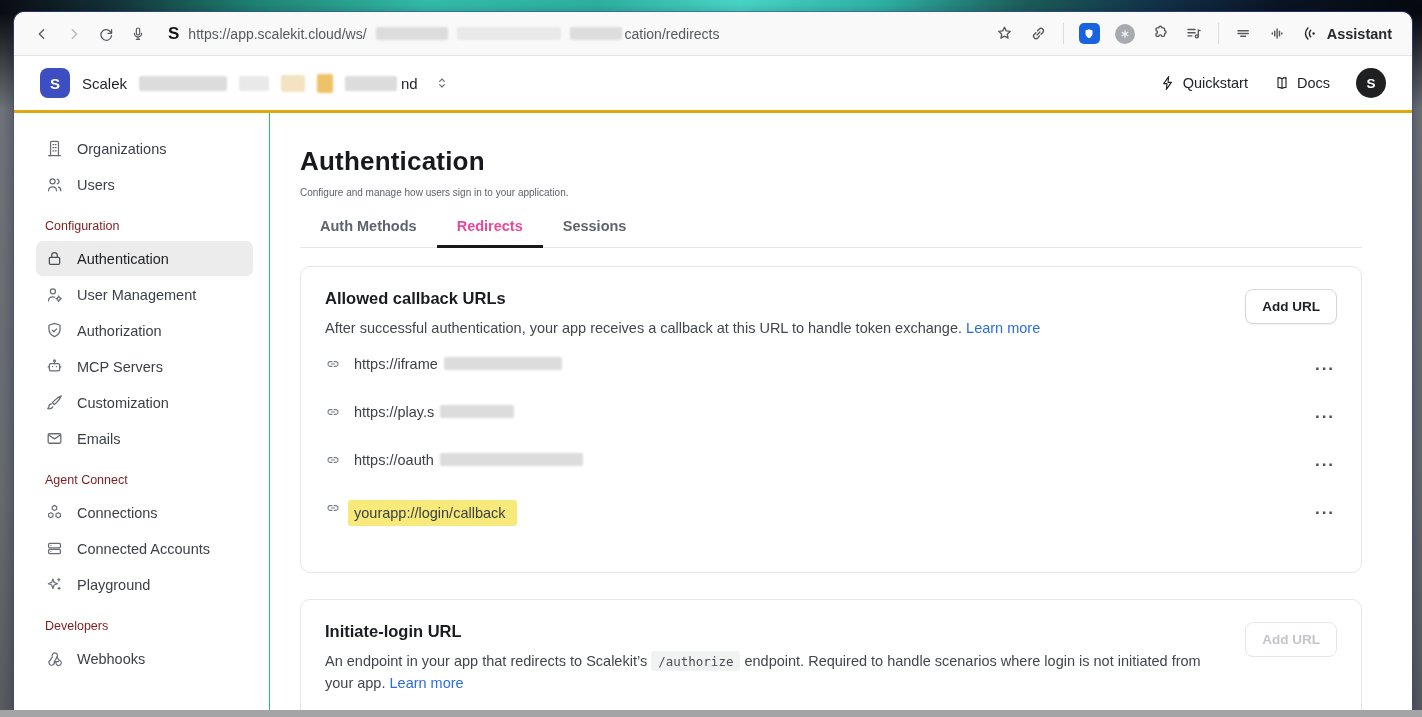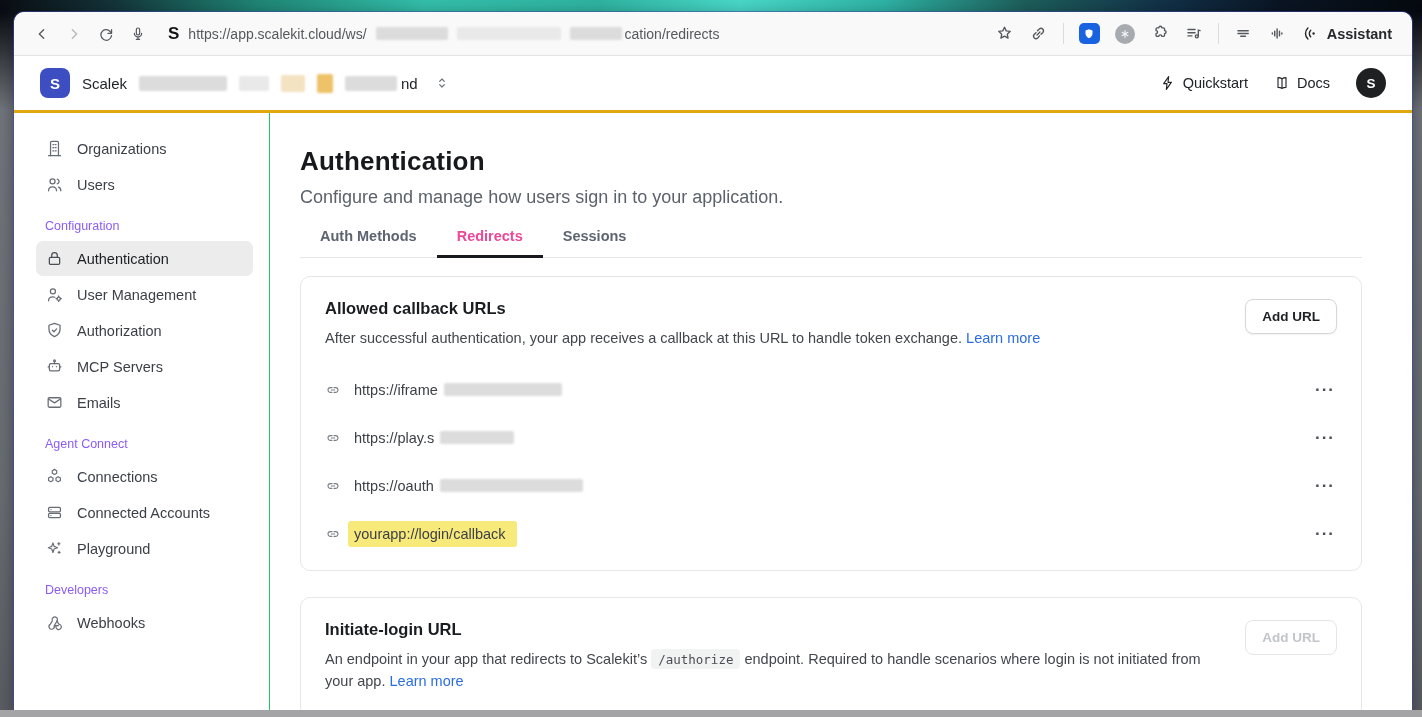--- a/index.html
+++ b/index.html
@@ -45,47 +45,47 @@
   .logo { width:30px; height:30px; border-radius:8px; background:#3c4ec2; color:#fff; font-weight:700; font-size:15px; display:flex; align-items:center; justify-content:center; }
   .ws-chevron { color:#6f747b; margin-left:4px; display:flex; }
   .appbar-right { display:flex; align-items:center; gap:26px; }
   .hdr-link { display:flex; align-items:center; gap:7px; font-size:14.5px; color:#212327; }
   .avatar { width:30px; height:30px; border-radius:50%; background:#1f2022; color:#fff; font-size:13.5px; font-weight:700; display:flex; align-items:center; justify-content:center; }
   .gold-line { height:3px; background:#e0a70e; flex:0 0 auto; }
 
   
   .frame-body { flex:1; display:flex; min-height:0; }
   .sidebar { width:256px; flex:0 0 auto; border-right:1px solid #22c55e; padding:18px 16px 0 22px; }
-  .group-label { font-size:12.5px; color:#8b5cf6; margin:17px 0 8px 9px; }
+  .group-label { font-size:12.5px; color:#7f1d1d; margin:17px 0 8px 9px; }
   .group-label:empty { display:none; margin:0; }
   .nav-item { display:flex; align-items:center; gap:13px; padding:8px 9px; border-radius:7px; font-size:14.5px; color:#3b3f46; margin-bottom:1px; }
   .nav-item .ic { color:#686d75; }
   .nav-item.active { background:#ececec; color:#1c1f24; }
   .nav-item.active .ic { color:#4a4e55; }
 
   .main { flex:1; padding:33px 50px 0 30px; overflow:hidden; min-width:0; }
   .page-title { font-size:26px; font-weight:700; color:#17191d; letter-spacing:.2px; }
-  .subtitle { font-size:18px; color:#5c626b; margin-top:10px; }
+  .subtitle { font-size:10px; color:#5c626b; margin-top:10px; }
 
   .tabs { display:flex; margin-top:20px; border-bottom:1px solid #e5e6e8; }
   .tab { padding:0 20px 13px; font-size:14.5px; font-weight:700; color:#5d6470; position:relative; }
   .tab.active { color:#ec4899; }
   .tab.active::after { content:""; position:absolute; left:0; right:0; bottom:-1px; height:3px; background:#17191d; }
 
-  .card { border:1px solid #e6e7e9; border-radius:10px; margin-top:18px; padding:22px 24px 12px; }
+  .card { border:1px solid #e6e7e9; border-radius:10px; margin-top:18px; padding:22px 24px 24px; }
   .card + .card { margin-top:26px; }
   .card-head { display:flex; justify-content:space-between; align-items:flex-start; gap:20px; }
   .card-title { font-size:16.5px; font-weight:700; color:#191c20; }
   .card-desc { font-size:14.5px; color:#42464d; margin-top:10px; line-height:1.5; max-width:905px; }
   .link { color:#2b6de0; text-decoration:none; }
   .btn { padding:9px 16px; border:1px solid #d6d7d9; border-radius:8px; background:#fff; font-family:inherit; font-size:13.5px; font-weight:700; color:#1d2025; box-shadow:0 1px 2px rgba(0,0,0,.06); white-space:nowrap; }
   .btn.disabled { color:#c2c5c9; border-color:#e5e6e8; box-shadow:none; }
 
   .url-list { margin-top:16px; }
-  .url-row { display:flex; align-items:center; height:48px; gap:13px; }
+  .url-row { display:flex; align-items:flex-start; height:48px; gap:13px; }
   .url-text { font-size:14.5px; color:#3c4047; display:flex; align-items:center; gap:6px; }
   .hl { background:#f8e97b; padding:5px 11px 5px 6px; border-radius:3px; margin-left:-6px; }
   .dots { margin-left:auto; color:#4a4d52; font-size:17px; font-weight:700; letter-spacing:1px; line-height:1; padding:4px 2px; }
 
   .code-chip { font-family:"DejaVu Sans Mono", monospace; font-size:12.5px; background:#f1f2f2; border-radius:4px; padding:2.5px 7px; color:#4b4f55; }
 
   .ic { width:19px; height:19px; flex:0 0 auto; }
   .ic16 { width:16px; height:16px; }
   .ic14 { width:14px; height:14px; }
 </style>
@@ -275,20 +275,27 @@
             <rect x="5.5" y="8.5" width="13" height="9" rx="2"></rect>
             <path d="M12 8.5V6"></path>
             <circle cx="12" cy="4.8" r="1.1"></circle>
             <path d="M5.5 12.5H4M20 12.5h-1.5"></path>
             <path d="M9.5 12.3h.01M14.5 12.3h.01"></path>
           </svg>
         <span>MCP Servers</span>
       </div>
       <div class="nav-item">
         <svg class="ic" viewBox="0 0 24 24" fill="none" stroke="currentColor" stroke-width="1.6" stroke-linecap="round" stroke-linejoin="round">
+            <path d="M20.5 3.5c-3.2 1-7 4-9.6 7l-1.5 1.7 2.4 2.4 1.7-1.5c3-2.6 6-6.4 7-9.6z"></path>
+            <path d="M8.6 13.6c-2 0-3.6 1.5-3.6 3.4 0 1-.9 2-1.6 2.5 1.1.6 4.8 1.1 6.4-2"></path>
+          </svg>
+        <span>Customization</span>
+      </div>
+      <div class="nav-item">
+        <svg class="ic" viewBox="0 0 24 24" fill="none" stroke="currentColor" stroke-width="1.6" stroke-linecap="round" stroke-linejoin="round">
             <rect x="4" y="6" width="16" height="12" rx="1.5"></rect>
             <path d="M4.5 7.5l7.5 5 7.5-5"></path>
           </svg>
         <span>Emails</span>
       </div>
 
       <div class="group-label">Agent Connect</div>
       <div class="nav-item">
         <svg class="ic" viewBox="0 0 24 24" fill="none" stroke="currentColor" stroke-width="1.5" stroke-linejoin="round">
             <path d="M12 3l2.8 1.6v3.2L12 9.4 9.2 7.8V4.6L12 3z"></path>

